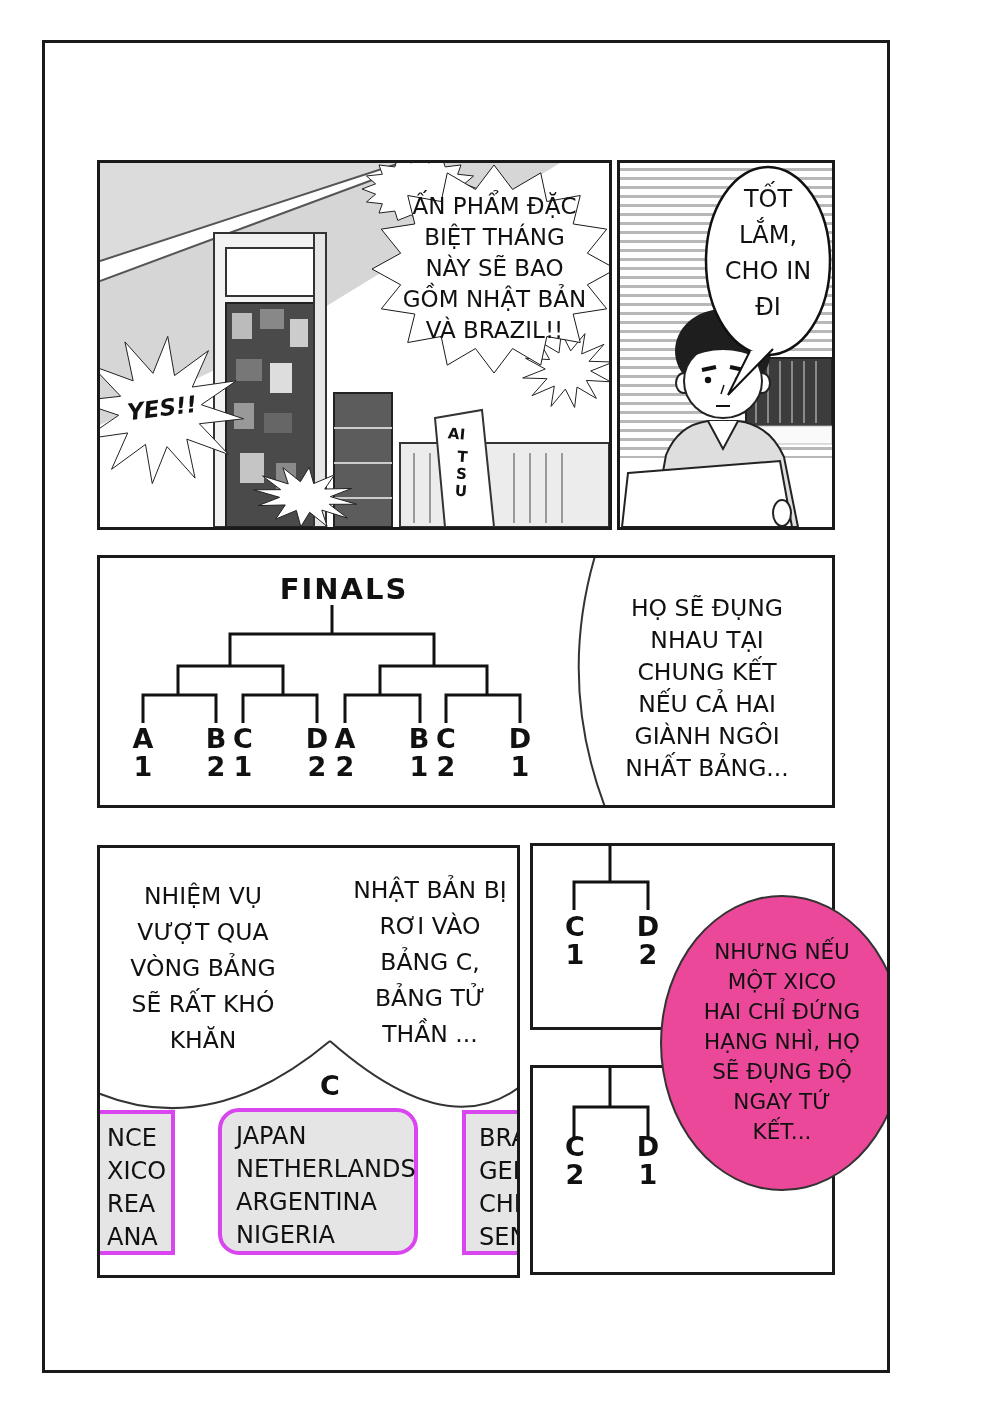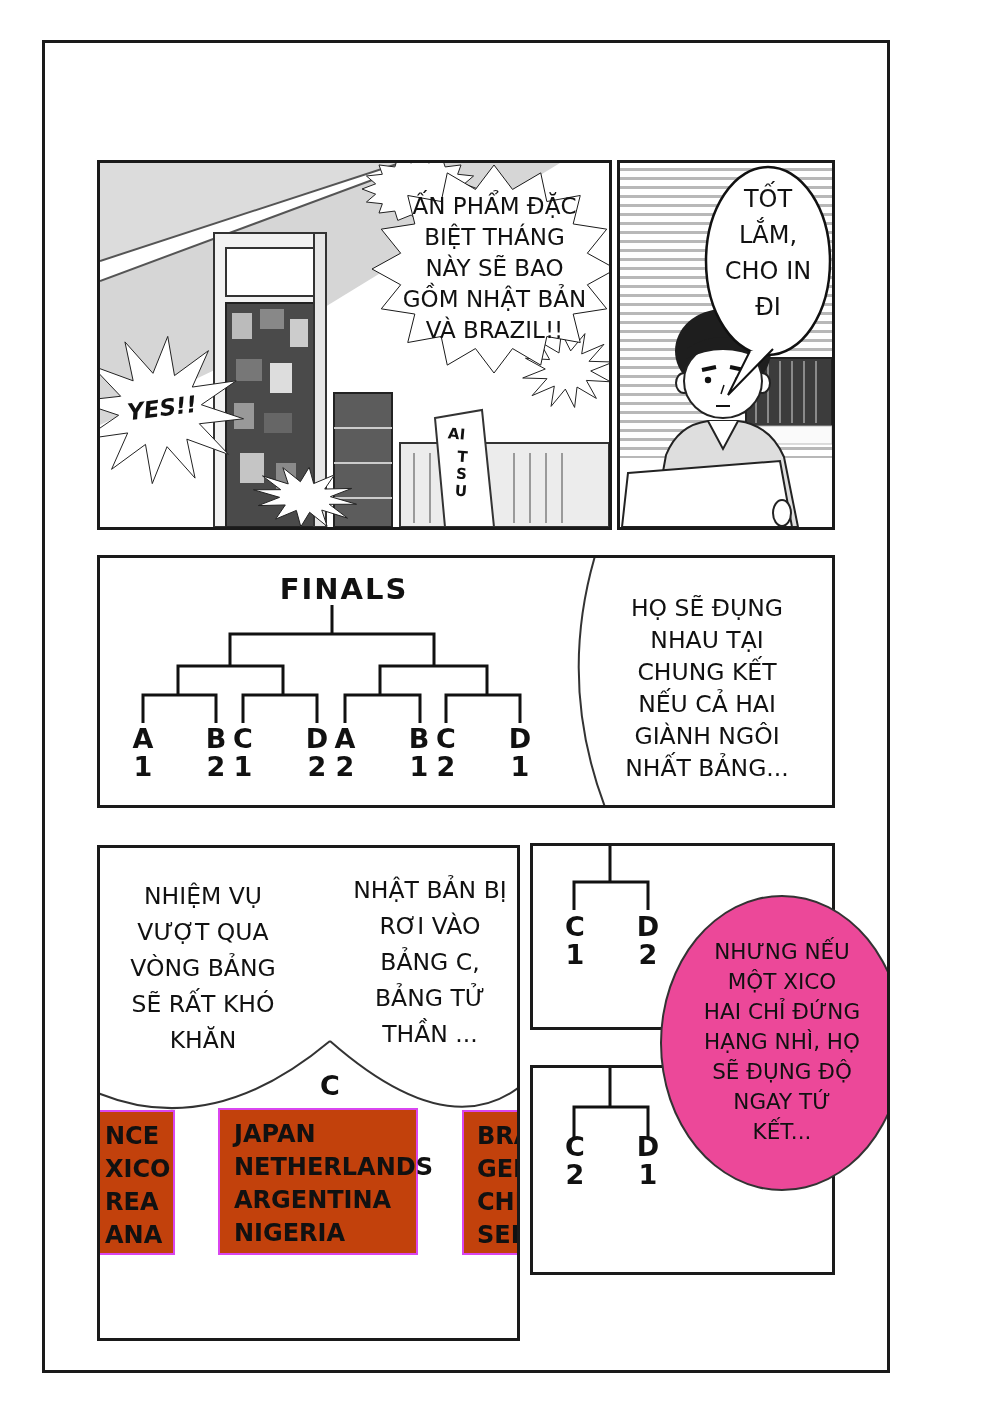--- a/index.html
+++ b/index.html
@@ -3,21 +3,21 @@
 <meta charset="utf-8">
 <style>
   html,body{margin:0;padding:0;background:#fff;}
   body{width:1000px;height:1415px;position:relative;font-family:"DejaVu Sans",sans-serif;color:#111;}
   .abs{position:absolute;}
   .frame{position:absolute;left:42px;top:40px;width:848px;height:1333px;border:3px solid #1a1a1a;box-sizing:border-box;background:#fff;overflow:hidden;}
   .panel{position:absolute;border:3px solid #1a1a1a;background:#fff;box-sizing:border-box;overflow:hidden;}
   .dlg{position:absolute;text-align:center;color:#111;}
   .dlg div{white-space:nowrap;}
   .leaf{position:absolute;text-align:center;font-weight:bold;font-size:27px;line-height:28px;}
-  .bx{position:absolute;border:2px solid #d946ef;background:#c2410c;box-sizing:border-box;font-weight:bold;font-size:24px;line-height:33px;}
+  .bx{position:absolute;border:4px solid #d946ef;background:#e5e5e5;box-sizing:border-box;font-weight:normal;font-size:24px;line-height:33px;}
   svg{position:absolute;left:0;top:0;}
 </style>
 </head>
 <body>
 
 <div class="frame">
 
   <div class="panel" style="left:52px;top:117px;width:515px;height:370px;">
     <svg width="509" height="364" viewBox="0 0 509 364">
       <defs>
@@ -176,21 +176,21 @@
     <div class="dlg" style="left:487px;top:34px;width:240px;font-size:23.5px;line-height:32px;">
       <div>HỌ SẼ ĐỤNG</div>
       <div>NHAU TẠI</div>
       <div>CHUNG KẾT</div>
       <div>NẾU CẢ HAI</div>
       <div>GIÀNH NGÔI</div>
       <div>NHẤT BẢNG...</div>
     </div>
   </div>
 
-  <div class="panel" style="left:52px;top:802px;width:423px;height:496px;">
+  <div class="panel" style="left:52px;top:802px;width:423px;height:433px;">
     <svg width="417" height="419" viewBox="0 0 417 419">
       <path d="M-2,245 Q112,292 230,193" fill="none" stroke="#333" stroke-width="2"></path>
       <path d="M230,193 Q345,294 418,240" fill="none" stroke="#333" stroke-width="2"></path>
     </svg>
     <div class="dlg" style="left:5px;top:30px;width:196px;font-size:23.5px;line-height:36px;">
       <div>NHIỆM VỤ</div>
       <div>VƯỢT QUA</div>
       <div>VÒNG BẢNG</div>
       <div>SẼ RẤT KHÓ</div>
       <div>KHĂN</div>
@@ -203,21 +203,21 @@
       <div>THẦN ...</div>
     </div>
     <div class="abs" style="left:210px;top:222px;width:40px;text-align:center;font-weight:bold;font-size:27px;">C</div>
 
     <div class="bx" style="left:-45px;top:262px;width:120px;height:145px;padding:8px 0 0 48px;">
       <div>NCE</div>
       <div>XICO</div>
       <div>REA</div>
       <div>ANA</div>
     </div>
-    <div class="bx" style="left:118px;top:260px;width:200px;height:147px;padding:8px 0 0 14px;">
+    <div class="bx" style="left:118px;top:260px;width:200px;height:147px;padding:8px 0 0 14px;border-radius:21px;">
       <div>JAPAN</div>
       <div>NETHERLANDS</div>
       <div>ARGENTINA</div>
       <div>NIGERIA</div>
     </div>
     <div class="bx" style="left:362px;top:262px;width:115px;height:145px;padding:8px 0 0 13px;">
       <div>BRA</div>
       <div>GER</div>
       <div>CHI</div>
       <div>SEN</div>

